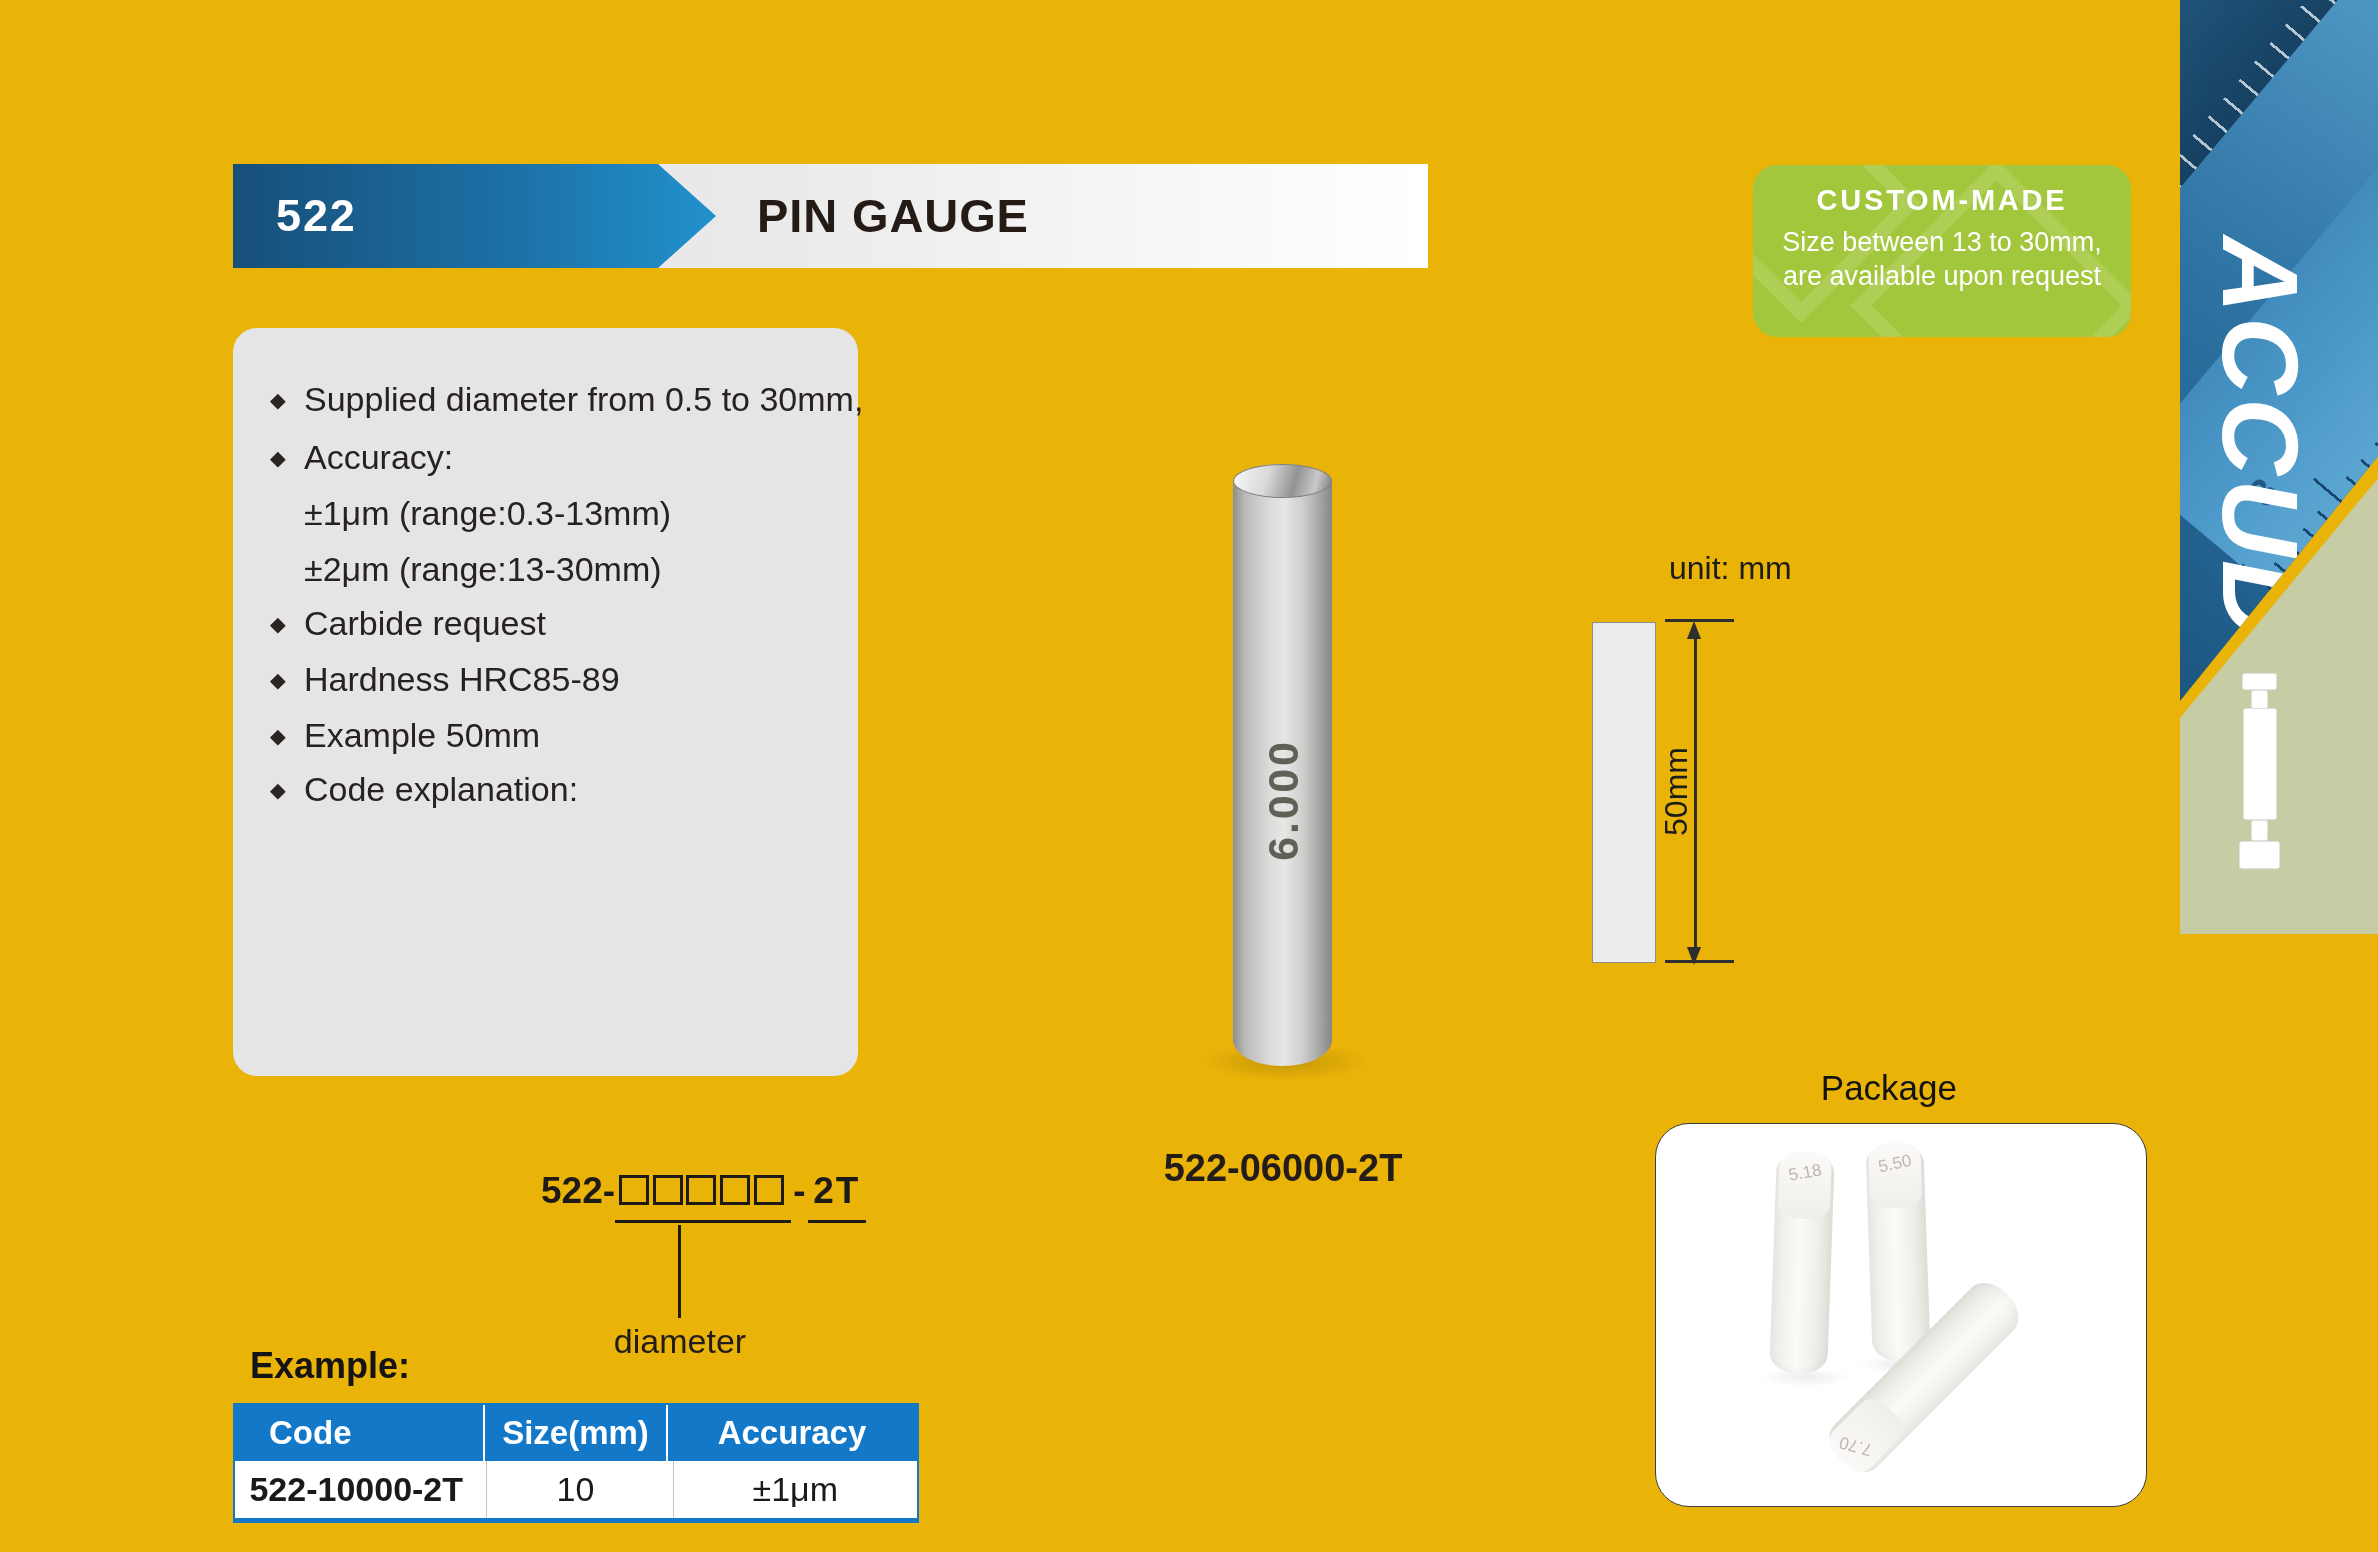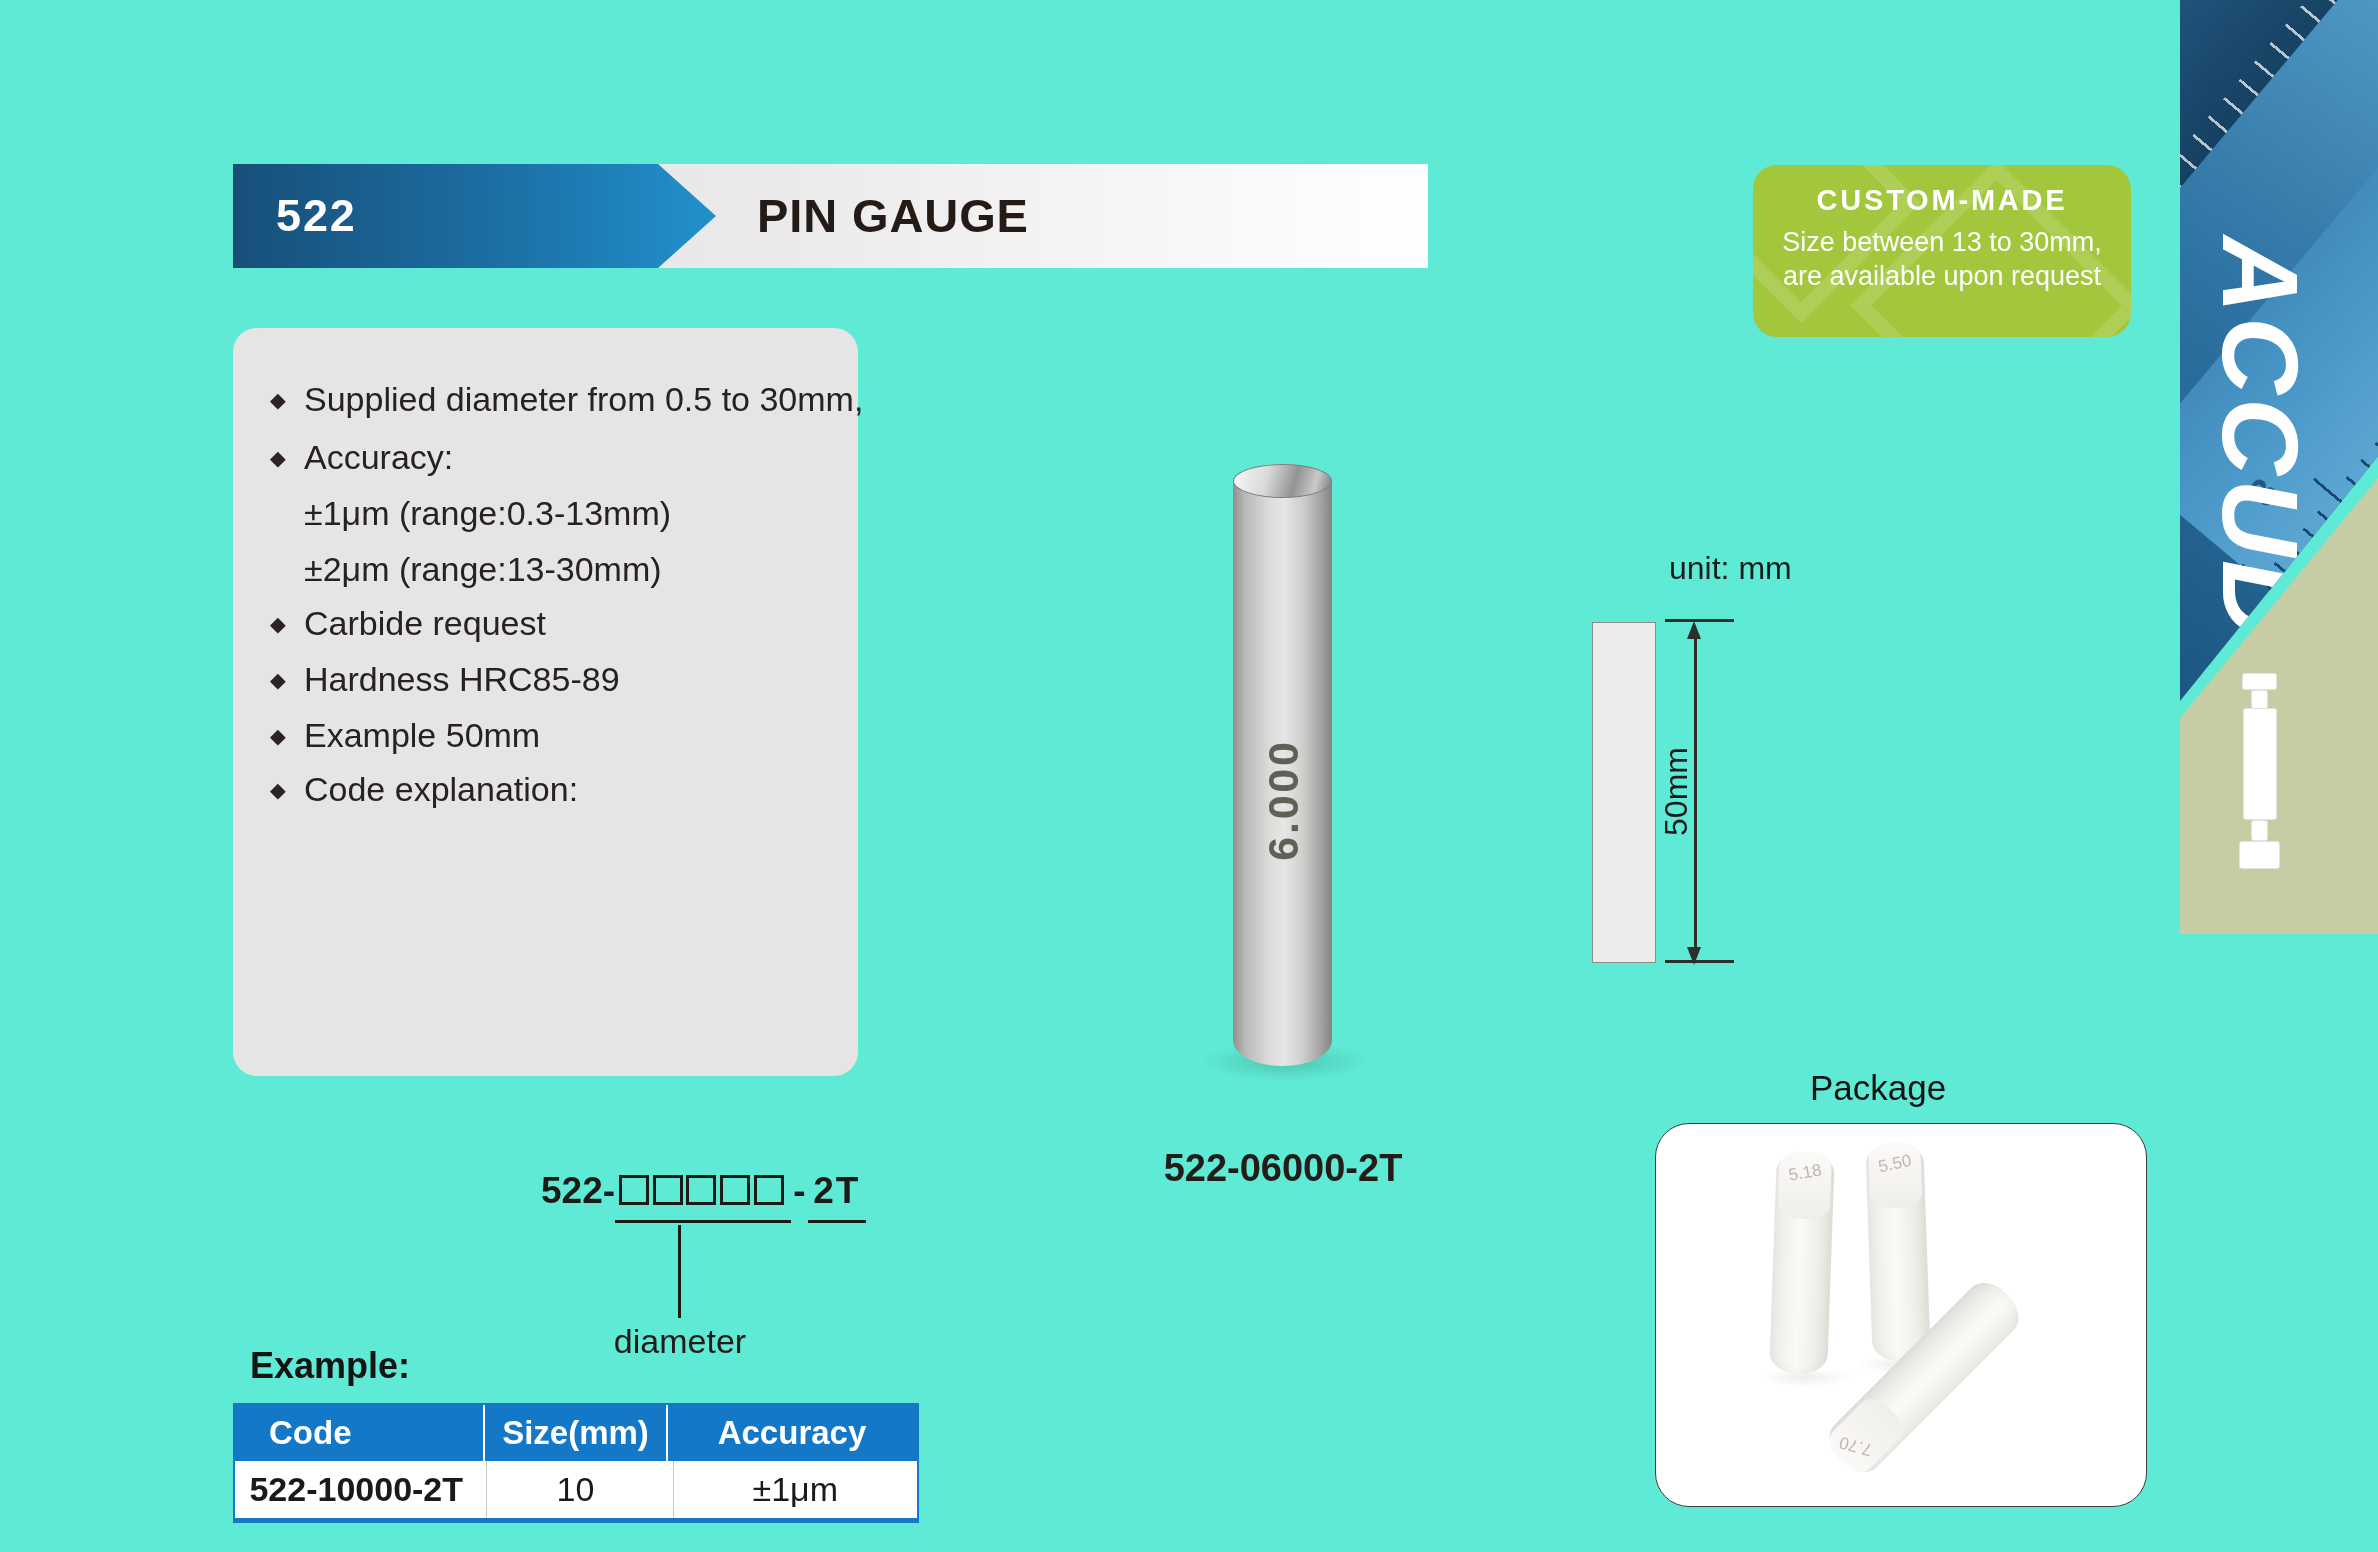--- a/index.html
+++ b/index.html
@@ -1,16 +1,16 @@
 <!DOCTYPE html>
 <html style="font-size:15px"><head>
 <meta charset="utf-8">
 <style>
   html,body{margin:0;padding:0;background:#fff;}
-  .page{position:relative;width:2378px;height:1552px;background:#5eead4;overflow:hidden;
+  .page{position:relative;width:2378px;height:1552px;background:#eab308;overflow:hidden;
         font-family:"Liberation Sans",sans-serif;color:#262020;}
 
   
   .banner{position:absolute;left:233px;top:164px;width:1195px;height:104px;
           background:linear-gradient(90deg,#e2e2e2 0%,#eaeaea 45%,#f7f7f7 78%,#ffffff 100%);}
   .banner-arrow{position:absolute;left:0;top:0;width:483px;height:104px;
           background:linear-gradient(90deg,#174f79 0%,#1c6fa4 55%,#2191cc 100%);
           clip-path:polygon(0 0,425px 0,483px 50%,425px 100%,0 100%);}
   .banner-code{position:absolute;left:43px;top:0;height:104px;line-height:104px;
           font-size:45px;font-weight:700;color:#ffffff;letter-spacing:1.9px;}
@@ -64,21 +64,21 @@
   .ext{position:absolute;height:2.8px;background:#2e2e2e;left:1665px;width:69px;}
   .ext.t{top:619px;} .ext.b{top:960px;}
   .vline{position:absolute;left:1694px;top:638px;width:2.8px;height:311px;background:#2e2e2e;}
   .arrow{position:absolute;width:0;height:0;border-left:7.5px solid transparent;border-right:7.5px solid transparent;}
   .arrow.up{left:1687px;top:621px;border-bottom:18.6px solid #2e2e2e;}
   .arrow.dn{left:1687px;top:947px;border-top:18.6px solid #2e2e2e;}
   .dim-label{position:absolute;left:1602px;top:773px;width:149px;height:37px;line-height:37px;
         transform:rotate(-90deg);text-align:center;font-size:32px;color:#1c1c1c;}
 
   
-  .pkg-title{position:absolute;left:1799px;top:1068px;width:158px;text-align:center;font-size:35px;color:#131313;}
+  .pkg-title{position:absolute;left:1799px;top:1068px;width:158px;text-align:right;font-size:35px;color:#131313;}
   .pkg-box{position:absolute;left:1655px;top:1123px;width:492px;height:384px;border-radius:34px;
         border:1.9px solid #3c3c3c;background:#ffffff;box-sizing:border-box;overflow:hidden;}
   .tube{position:absolute;background:linear-gradient(90deg,#eceae6 0%,#fbfaf8 45%,#f2f0ec 72%,#e3e1db 100%);
         border-radius:28px/20.5px;box-shadow:inset 0 0 13px rgba(0,0,0,0.05);}
   .tube .cap{position:absolute;top:0;left:6%;width:88%;height:30%;border-radius:20.5px/15px;
         background:linear-gradient(180deg,#fbfaf8 0%,#f0eeea 100%);}
   .tube .num{position:absolute;top:11.2px;width:100%;text-align:center;font-size:17px;color:#bdb7ad;}
   .tube.c1{left:117px;top:28px;width:58px;height:222px;transform:rotate(2deg);}
   .tube.c2{left:213px;top:18.6px;width:58px;height:218px;transform:rotate(-2deg);}
   .tube.c3{left:238px;top:136px;width:60px;height:235px;transform:rotate(-135deg);}

